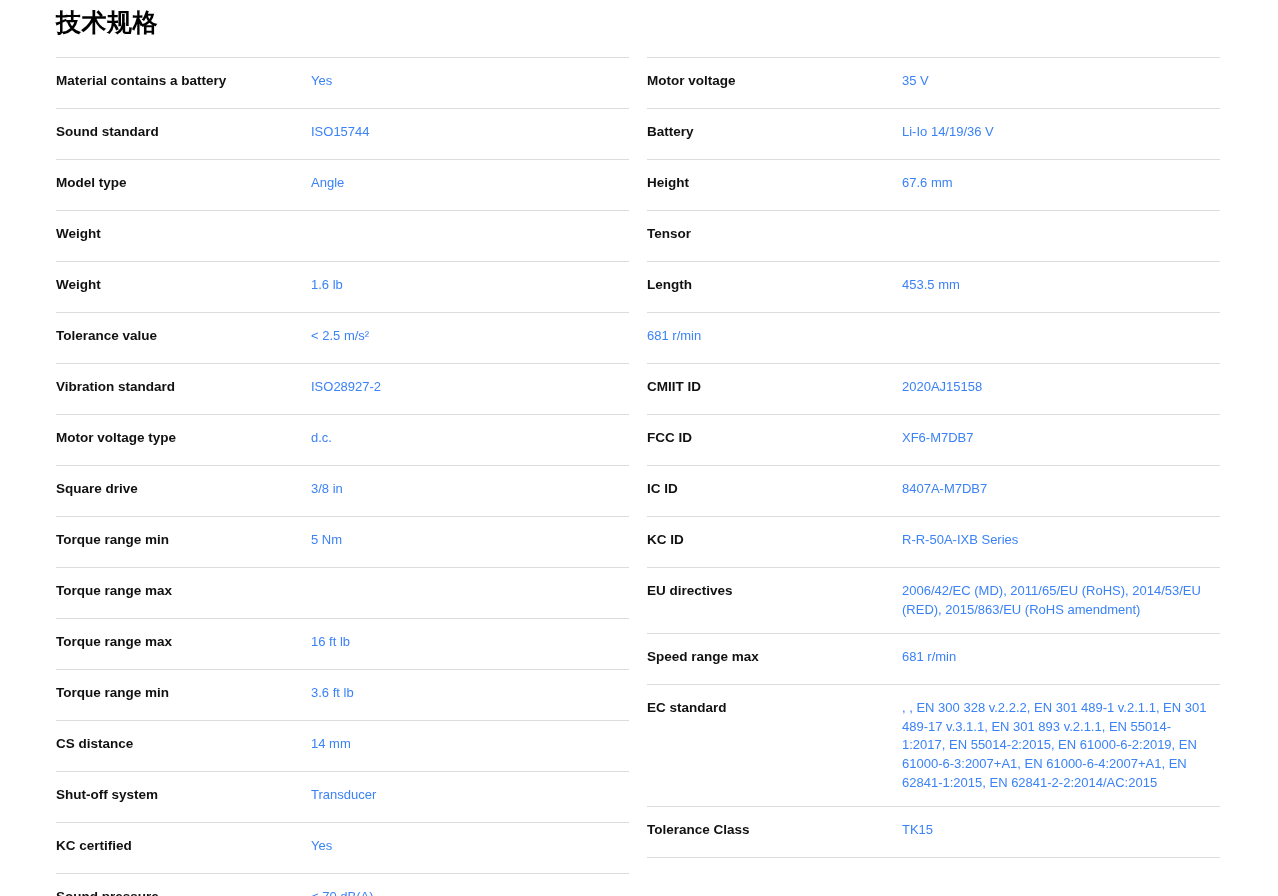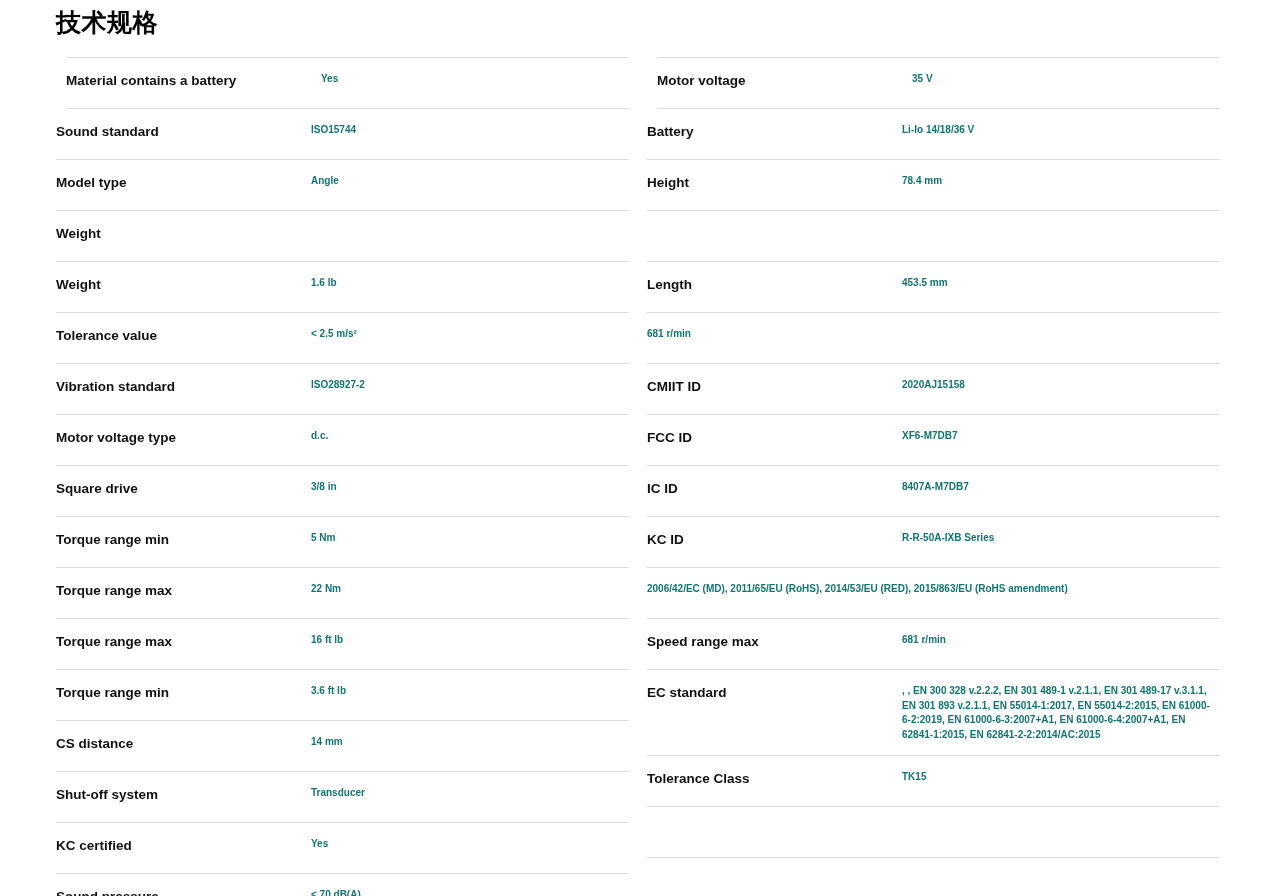--- a/index.html
+++ b/index.html
@@ -44,35 +44,34 @@
   }
   .spec-row {
     display: flex;
     align-items: flex-start;
     border-bottom: 1px solid #dcdcdc;
     padding: 14px 0 13px 0;
     min-height: 23px;
   }
   .spec-row:first-child {
     border-top: 1px solid #dcdcdc;
-    margin-left: 10px;
   }
   .spec-label {
     width: 255px;
     flex: 0 0 255px;
     font-size: 13.5px;
     font-weight: bold;
     color: #111111;
     line-height: 1.35;
   }
   .spec-value {
     flex: 1 1 auto;
-    font-size: 10px;
-    font-weight: bold;
-    color: #0f766e;
+    font-size: 13px;
+    font-weight: normal;
+    color: #3b82f6;
     line-height: 1.45;
     padding-right: 8px;
   }
 </style>
 </head>
 <body>
 
 <div class="page">
   <h1 class="page-title">技术规格</h1>
 
@@ -112,21 +111,20 @@
         <div class="spec-row">
           <div class="spec-label">Square drive</div>
           <div class="spec-value">3/8 in</div>
         </div>
         <div class="spec-row">
           <div class="spec-label">Torque range min</div>
           <div class="spec-value">5 Nm</div>
         </div>
         <div class="spec-row">
           <div class="spec-label">Torque range max</div>
-          <div class="spec-value">22 Nm</div>
         </div>
         <div class="spec-row">
           <div class="spec-label">Torque range max</div>
           <div class="spec-value">16 ft lb</div>
         </div>
         <div class="spec-row">
           <div class="spec-label">Torque range min</div>
           <div class="spec-value">3.6 ft lb</div>
         </div>
         <div class="spec-row">
@@ -146,27 +144,28 @@
           <div class="spec-value">&lt; 70 dB(A)</div>
         </div>
       </div>
     <div class="spec-column right" id="col-right">
         <div class="spec-row">
           <div class="spec-label">Motor voltage</div>
           <div class="spec-value">35 V</div>
         </div>
         <div class="spec-row">
           <div class="spec-label">Battery</div>
-          <div class="spec-value">Li-Io 14/18/36 V</div>
+          <div class="spec-value">Li-Io 14/19/36 V</div>
         </div>
         <div class="spec-row">
           <div class="spec-label">Height</div>
-          <div class="spec-value">78.4 mm</div>
-        </div>
-        <div class="spec-row">
+          <div class="spec-value">67.6 mm</div>
+        </div>
+        <div class="spec-row">
+          <div class="spec-label">Tensor</div>
         </div>
         <div class="spec-row">
           <div class="spec-label">Length</div>
           <div class="spec-value">453.5 mm</div>
         </div>
         <div class="spec-row">
           <div class="spec-value">681 r/min</div>
         </div>
         <div class="spec-row">
           <div class="spec-label">CMIIT ID</div>
@@ -178,20 +177,21 @@
         </div>
         <div class="spec-row">
           <div class="spec-label">IC ID</div>
           <div class="spec-value">8407A-M7DB7</div>
         </div>
         <div class="spec-row">
           <div class="spec-label">KC ID</div>
           <div class="spec-value">R-R-50A-IXB Series</div>
         </div>
         <div class="spec-row">
+          <div class="spec-label">EU directives</div>
           <div class="spec-value">2006/42/EC (MD), 2011/65/EU (RoHS), 2014/53/EU (RED), 2015/863/EU (RoHS amendment)</div>
         </div>
         <div class="spec-row">
           <div class="spec-label">Speed range max</div>
           <div class="spec-value">681 r/min</div>
         </div>
         <div class="spec-row">
           <div class="spec-label">EC standard</div>
           <div class="spec-value">, , EN 300 328 v.2.2.2, EN 301 489-1 v.2.1.1, EN 301 489-17 v.3.1.1, EN 301 893 v.2.1.1, EN 55014-1:2017, EN 55014-2:2015, EN 61000-6-2:2019, EN 61000-6-3:2007+A1, EN 61000-6-4:2007+A1, EN 62841-1:2015, EN 62841-2-2:2014/AC:2015</div>
         </div>

